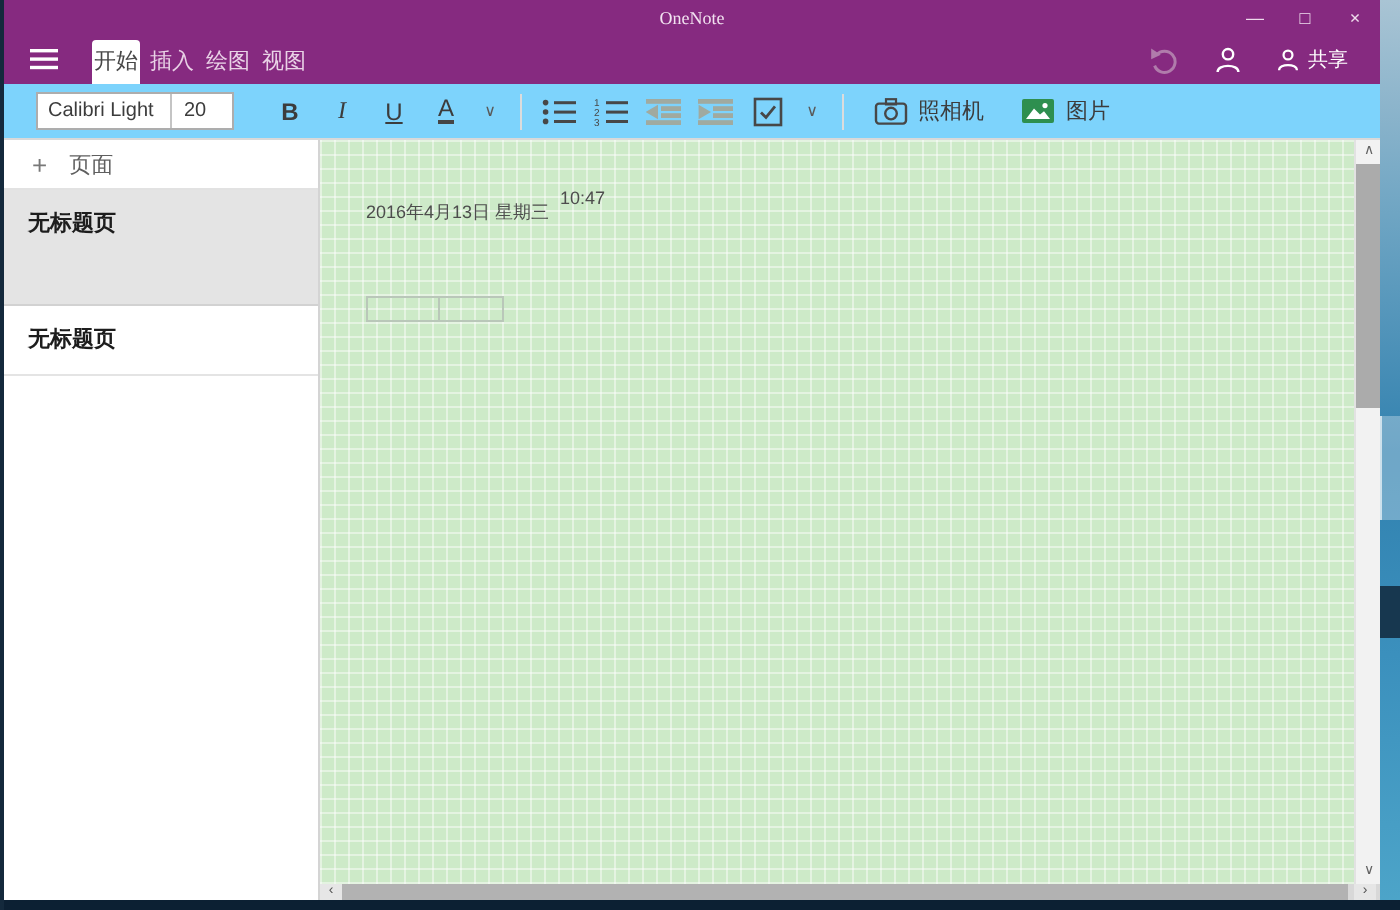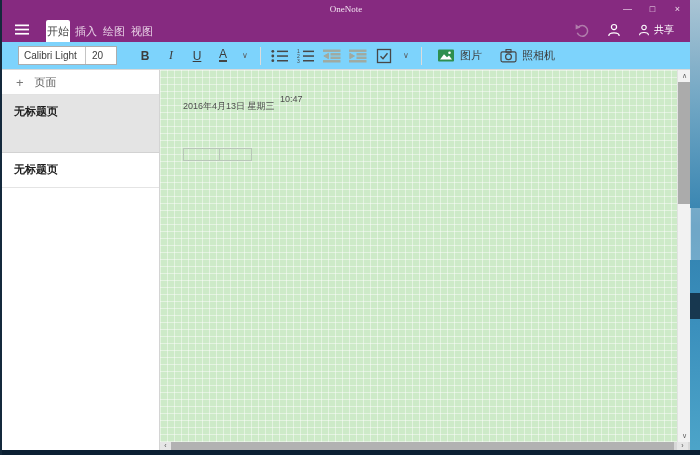--- a/index.html
+++ b/index.html
@@ -206,34 +206,34 @@
         <svg width="16" height="16" viewBox="0 0 16 16">
           <rect x="1.5" y="1.5" width="13" height="13" fill="none" stroke="#474747" stroke-width="1.3"></rect>
           <path d="M4.5 8.2 L7 10.7 L11.5 5.2" fill="none" stroke="#474747" stroke-width="1.4"></path>
         </svg>
       </span>
       <span class="tbtn chev">∨</span>
 
       <span class="tdivider"></span>
 
       <span class="tool-label-btn">
+        <svg width="17" height="15" viewBox="0 0 17 15">
+          <rect x="6" y="1.6" width="5" height="2.6" fill="none" stroke="#474747" stroke-width="1.1"></rect>
+          <rect x="1" y="3.8" width="15" height="10" rx="1.5" fill="none" stroke="#474747" stroke-width="1.2"></rect>
+          <circle cx="8.5" cy="8.8" r="2.9" fill="none" stroke="#474747" stroke-width="1.2"></circle>
+        </svg>
+        <span>照相机</span>
+      </span>
+      <span class="tool-label-btn">
         <svg width="18" height="15" viewBox="0 0 18 15">
           <rect x="1" y="1.5" width="16" height="12" rx="1" fill="#2e8f4f"></rect>
           <circle cx="12.5" cy="4.8" r="1.3" fill="#ffffff"></circle>
           <path d="M3 11.5 L7 6.2 L10 9.3 L12 7.6 L15 11.5 Z" fill="#ffffff"></path>
         </svg>
         <span>图片</span>
-      </span>
-      <span class="tool-label-btn">
-        <svg width="17" height="15" viewBox="0 0 17 15">
-          <rect x="6" y="1.6" width="5" height="2.6" fill="none" stroke="#474747" stroke-width="1.1"></rect>
-          <rect x="1" y="3.8" width="15" height="10" rx="1.5" fill="none" stroke="#474747" stroke-width="1.2"></rect>
-          <circle cx="8.5" cy="8.8" r="2.9" fill="none" stroke="#474747" stroke-width="1.2"></circle>
-        </svg>
-        <span>照相机</span>
       </span>
     </div>
 
     <div class="sidebar">
       <div class="add-row">
         <span class="plus">+</span>
         <span>页面</span>
       </div>
       <div class="page-item selected">
         <div class="page-title">无标题页</div>

